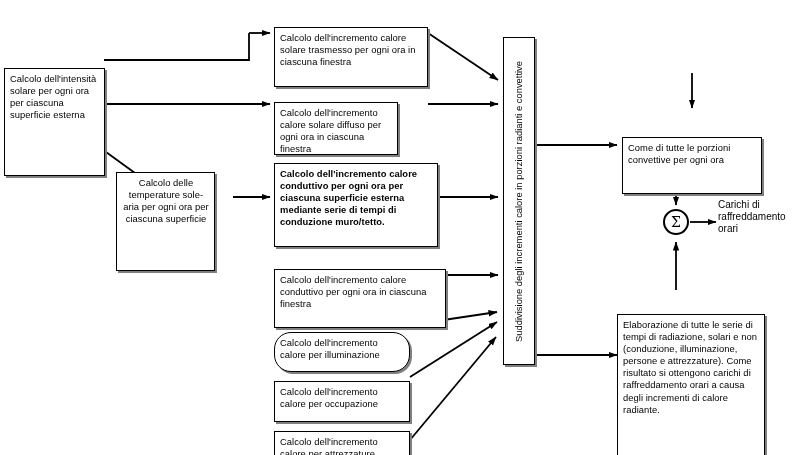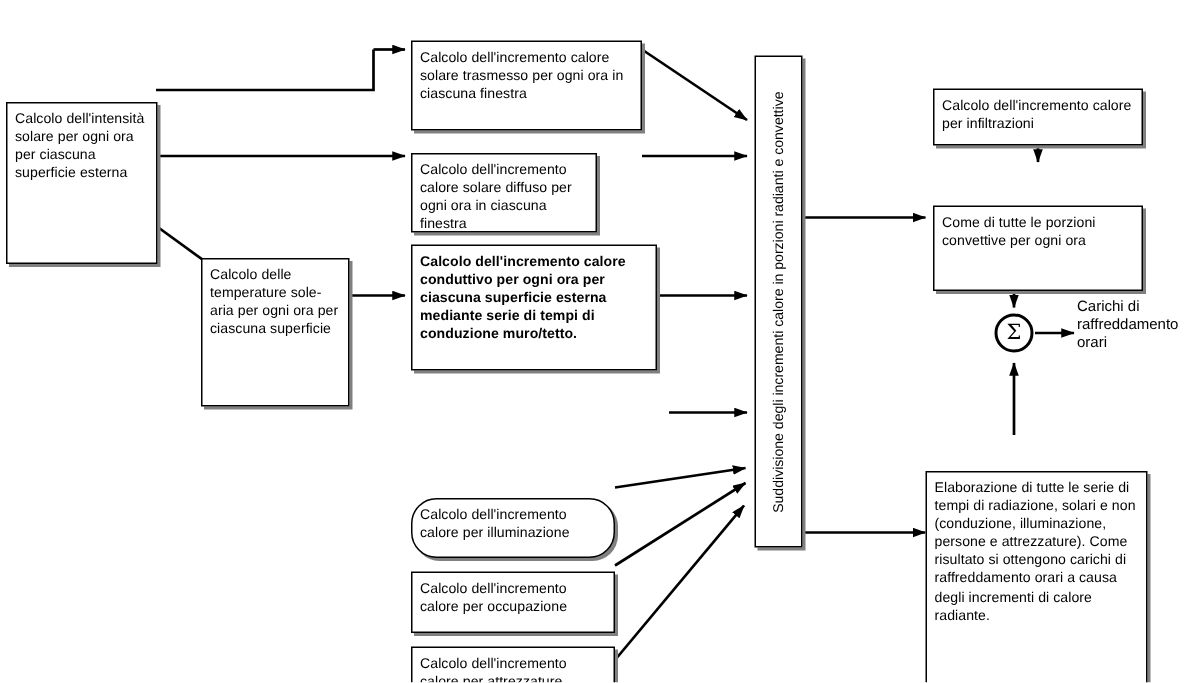--- a/index.html
+++ b/index.html
@@ -113,40 +113,40 @@
       <path d="M676,290 L676,242" marker-end="url(#ah)"></path>
 
       <path d="M690,222 L716,222" marker-end="url(#ah)"></path>
 
       <path d="M535,355 L617,355" marker-end="url(#ah)"></path>
     </g>
   </svg>
 
   <div class="box" style="left:4px;top:44px;width:101px;height:108px;">Calcolo dell'intensità solare per ogni ora per ciascuna superficie esterna</div>
 
-  <div class="box" style="left:134px;top:148px;width:99px;height:99px;">Calcolo delle temperature sole-aria per ogni ora per ciascuna superficie</div>
+  <div class="box" style="left:116px;top:148px;width:99px;height:99px;text-align:center;">Calcolo delle temperature sole-aria per ogni ora per ciascuna superficie</div>
 
   <div class="box" style="left:274px;top:3px;width:154px;height:60px;">Calcolo dell'incremento calore solare trasmesso per ogni ora in ciascuna finestra</div>
 
   <div class="box" style="left:274px;top:78px;width:124px;height:53px;">Calcolo dell'incremento calore solare diffuso per ogni ora in ciascuna finestra</div>
 
   <div class="box" style="left:274px;top:139px;width:164px;height:84px;font-weight:bold;">Calcolo dell'incremento calore conduttivo per ogni ora per ciascuna superficie esterna mediante serie di tempi di conduzione muro/tetto.</div>
 
+  <div class="box" style="left:274px;top:245px;width:172px;height:59px;">Calcolo dell'incremento calore conduttivo per ogni ora in ciascuna finestra</div>
 
   <div class="box" style="left:274px;top:308px;width:136px;height:40px;border-radius:17px;">Calcolo dell'incremento calore per illuminazione</div>
 
   <div class="box" style="left:274px;top:357px;width:136px;height:41px;">Calcolo dell'incremento calore per occupazione</div>
 
   <div class="box" style="left:274px;top:407px;width:136px;height:41px;">Calcolo dell'incremento calore per attrezzature</div>
 
   <div class="vbox" style="left:503px;top:37px;width:32px;height:328px;">
     <span>Suddivisione degli incrementi calore in porzioni radianti e convettive</span>
   </div>
 
-  <div class="box" style="left:622px;top:35px;width:140px;height:38px;">Calcolo dell'incremento calore per infiltrazioni</div>
 
   <div class="box" style="left:622px;top:113px;width:140px;height:57px;">Come di tutte le porzioni convettive per ogni ora</div>
 
   <div class="sigma" style="left:663px;top:209px;width:26px;height:26px;">
     <span>Σ</span>
   </div>
 
   <div class="freetext" style="left:718px;top:199px;width:75px;">Carichi di raffreddamento orari</div>
 
   <div class="box" style="left:617px;top:290px;width:148px;height:157px;">Elaborazione di tutte le serie di tempi di radiazione, solari e non (conduzione, illuminazione, persone e attrezzature). Come risultato si ottengono carichi di raffreddamento orari a causa degli incrementi di calore radiante.</div>

